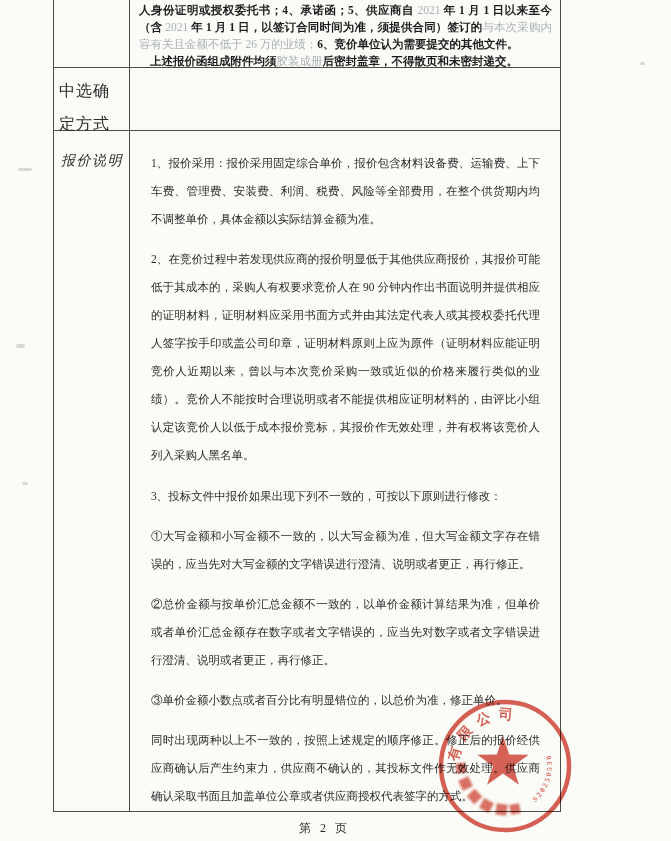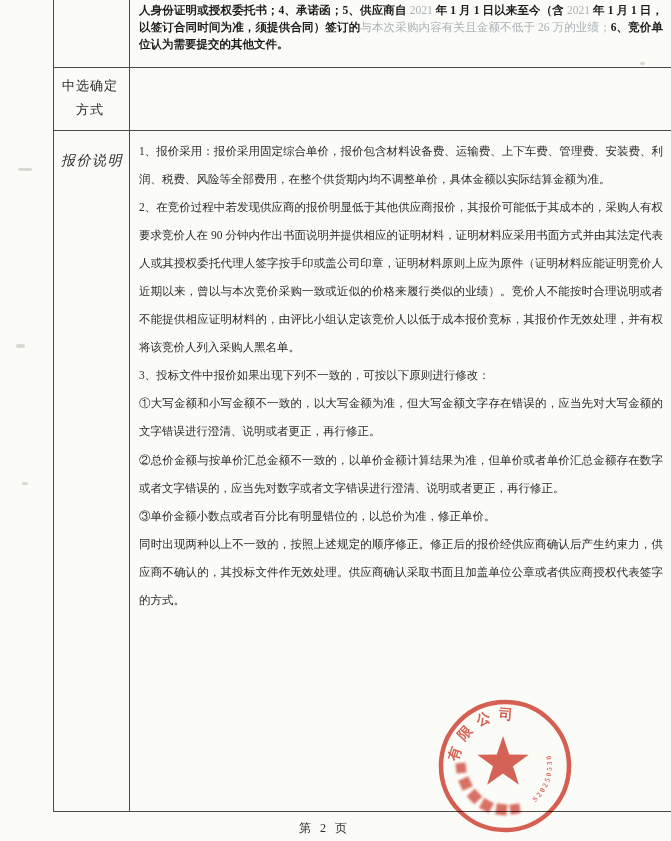--- a/index.html
+++ b/index.html
@@ -3,44 +3,44 @@
 <meta charset="utf-8">
 <style>
   html,body{margin:0;padding:0;}
   body{
     width:671px;height:841px;position:relative;overflow:hidden;
     background:#fbfbf8;
     font-family:"Liberation Serif","DejaVu Serif",serif;
   }
   .scan-speck{position:absolute;background:#d9d9d4;border-radius:2px;}
   .doc-table{
-    position:absolute;left:53px;top:0;width:619px;height:812px;
+    position:absolute;left:53px;top:0;width:508px;height:812px;
     border-left:1px solid #4a4a48;border-right:1px solid #4a4a48;
     border-bottom:1px solid #4a4a48;
     box-sizing:border-box;
   }
   .t-row{display:flex;box-sizing:border-box;width:100%;}
   .t-row.r1{height:68px;border-bottom:1px solid #4a4a48;}
   .t-row.r2{height:63px;border-bottom:1px solid #4a4a48;}
   .t-row.r3{height:680px;}
   .cell{box-sizing:border-box;}
   .cell.label{
     width:76px;flex:0 0 76px;border-right:1px solid #4a4a48;
     font-size:12px;color:#2b2b2b;letter-spacing:1px;
   }
   .cell.content{flex:1 1 auto;overflow:hidden;color:#2b2b2b;}
   .r1 .content{padding:2px 8px 0 9px;font-size:11.5px;line-height:17px;font-weight:700;color:#1c1c1c;}
   .r1 .content p{margin:0;text-align:justify;}
   .r1 .content p.att-note{text-indent:11px;}
-  .r2 .label-inner{padding:6px 0 0 5px;width:62px;line-height:24px;font-size:13px;text-align:center;}
+  .r2 .label-inner{padding:6px 0 0 5px;width:62px;line-height:33px;font-size:16px;}
   .r2 .content{padding:3px 8px 0 9px;font-size:11.5px;line-height:15.4px;}
   .r2 .content p{margin:0;text-align:justify;text-indent:23px;}
   .r3 .label-inner{padding:21px 0 0 7px;font-size:14px;letter-spacing:1.5px;font-style:italic;}
   .r3 .content{padding:6px 8px 0 9px;font-size:11.5px;line-height:28.05px;}
-  .r3 .content p{margin:0;text-align:justify;}
+  .r3 .content p{margin:12px;text-align:justify;}
   .faint{color:#a9b0b6;font-weight:400;}
   .page-footer{
     position:absolute;left:61px;top:820px;width:527px;text-align:center;
     font-size:12px;color:#2b2b2b;letter-spacing:3px;
   }
   .stamp{
     position:absolute;left:430px;top:691px;width:150px;height:150px;
     mix-blend-mode:multiply;opacity:.88;filter:blur(.3px);
   }
 </style>
@@ -51,20 +51,21 @@
 <div class="scan-speck" style="left:16px;top:344px;width:9px;height:4px;"></div>
 <div class="scan-speck" style="left:22px;top:482px;width:6px;height:3px;"></div>
 <div class="scan-speck" style="left:640px;top:62px;width:5px;height:3px;"></div>
 
 <div class="doc-table">
 
   <div class="t-row r1">
     <div class="cell label"></div>
     <div class="cell content">
       <p><span>人身份证明或授权委托书；4、承诺函；5、供应商自 </span><span class="faint">2021</span><span> 年 1 月 1 日以来至今（含 </span><span class="faint">2021</span><span> 年 1 月 1 日，以签订合同时间为准，须提供合同）签订的</span><span class="faint">与本次采购内容有关且金额不低于 26 万的业绩；</span><span>6、竞价单位认为需要提交的其他文件。</span></p>
+      <p class="att-note"><span>上述报价函组成附件均须</span><span class="faint">胶装成册</span><span>后密封盖章，不得散页和未密封递交。</span></p>
     </div>
   </div>
 
   <div class="t-row r2">
     <div class="cell label">
       <div class="label-inner">中选确定方式</div>
     </div>
   </div>
 
   <div class="t-row r3">

